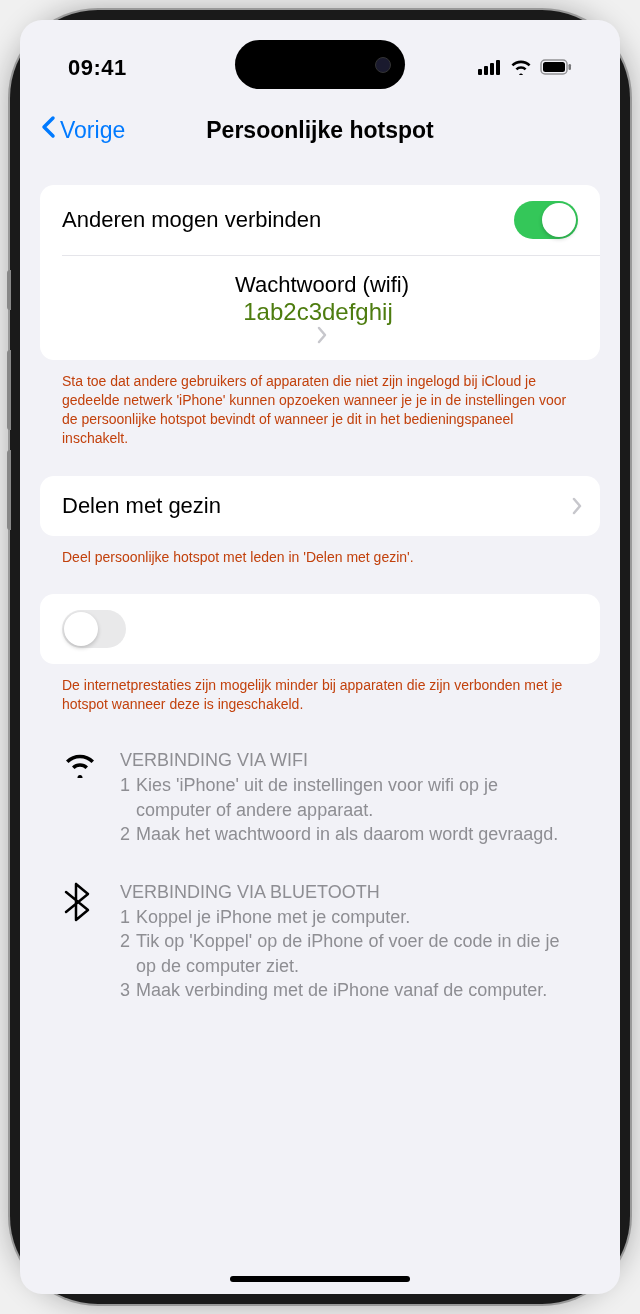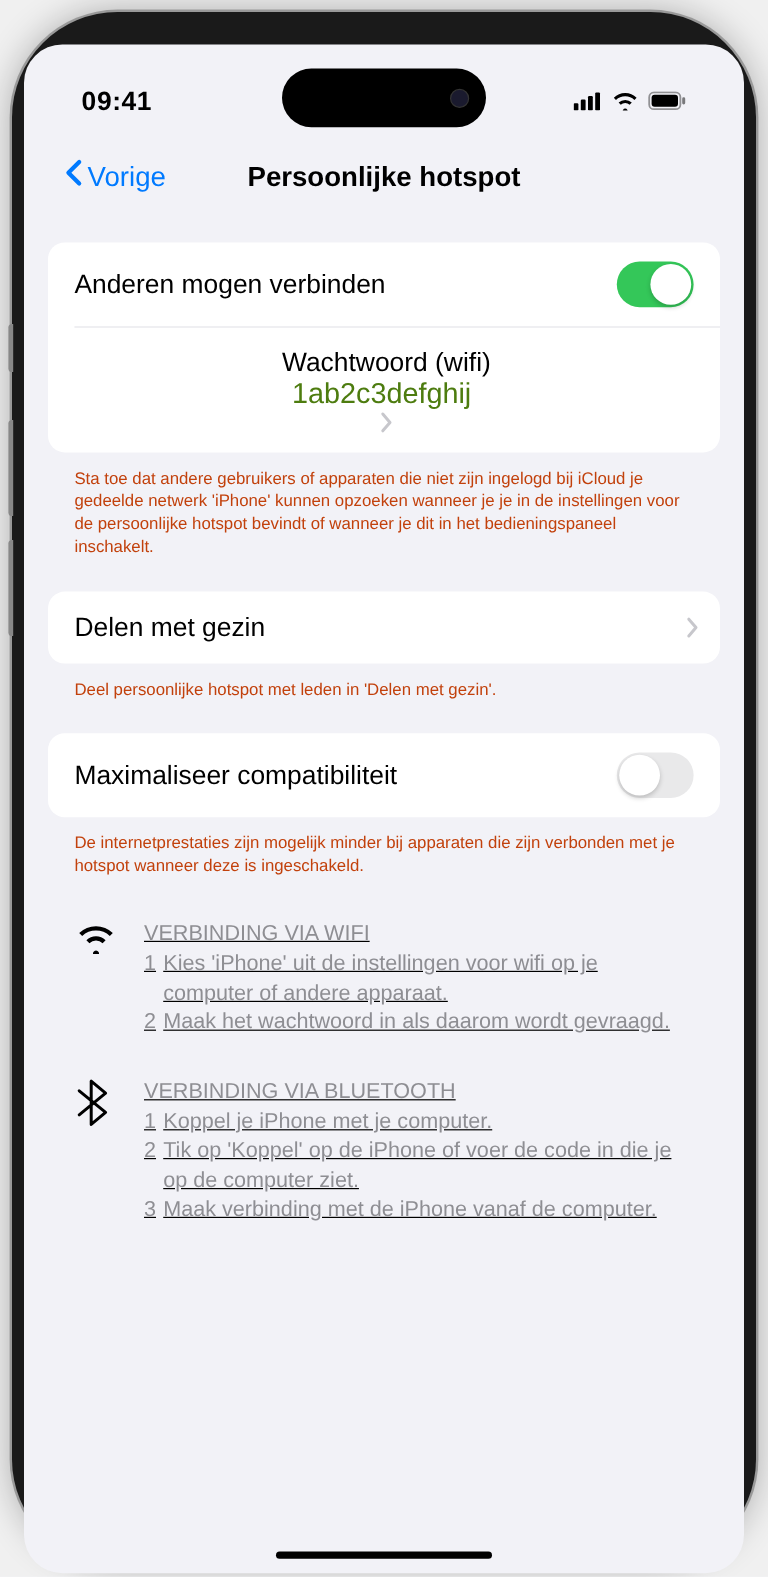--- a/index.html
+++ b/index.html
@@ -23,24 +23,23 @@
       background: #1a1a1a;
       border-radius: 88px;
       padding: 10px;
       position: relative;
       box-shadow: 0 0 0 2px #999, 0 0 30px rgba(0,0,0,0.3);
     }
     .phone-screen {
       width: 100%;
       height: 100%;
       background: #f2f2f7;
-      border-radius: 32px;
+      border-radius: 22px;
       overflow: hidden;
       position: relative;
-      margin-top: 17px;
     }
     .dynamic-island {
       position: absolute;
       top: 20px;
       left: 50%;
       transform: translateX(-50%);
       width: 170px;
       height: 49px;
       background: #000;
       border-radius: 25px;
@@ -71,21 +70,21 @@
     }
     .status-icons {
       display: flex;
       gap: 8px;
       align-items: center;
     }
     .nav-bar {
       height: 70px;
       display: flex;
       align-items: center;
-      padding: 0 33px;
+      padding: 0 20px;
       position: relative;
     }
     .back-button {
       display: flex;
       align-items: center;
       color: #007aff;
       font-size: 23px;
       gap: 4px;
       cursor: pointer;
     }
@@ -169,21 +168,20 @@
     .footer-text {
       padding: 12px 22px 8px;
       font-size: 14px;
       line-height: 1.35;
       color: #c2410c;
     }
     .instruction-block {
       display: flex;
       padding: 12px 22px 4px;
       gap: 20px;
-      text-decoration: underline;
     }
     .instruction-icon {
       width: 38px;
       flex-shrink: 0;
       padding-top: 0;
       color: #000;
     }
     .instruction-content {
       flex: 1;
     }
@@ -300,21 +298,20 @@
             <svg width="10" height="18" viewBox="0 0 10 18">
                 <path d="M2 2 L8 9 L2 16" stroke="#c7c7cc" stroke-width="2.5" fill="none" stroke-linecap="round" stroke-linejoin="round"></path>
               </svg>
           </span>
         </div>
       </div>
       <div class="footer-text">Deel persoonlijke hotspot met leden in 'Delen met gezin'.</div>
 
       <div class="group">
         <div class="row">
-          <span class="row-label">Maximaliseer compatibiliteit</span>
           <div class="toggle off">
             <div class="toggle-knob"></div>
           </div>
         </div>
       </div>
       <div class="footer-text">De internetprestaties zijn mogelijk minder bij apparaten die zijn verbonden met je hotspot wanneer deze is ingeschakeld.</div>
 
       <div class="instruction-block" style="margin-top:16px;">
         <div class="instruction-icon">
           <svg width="36" height="28" viewBox="0 0 36 28">

